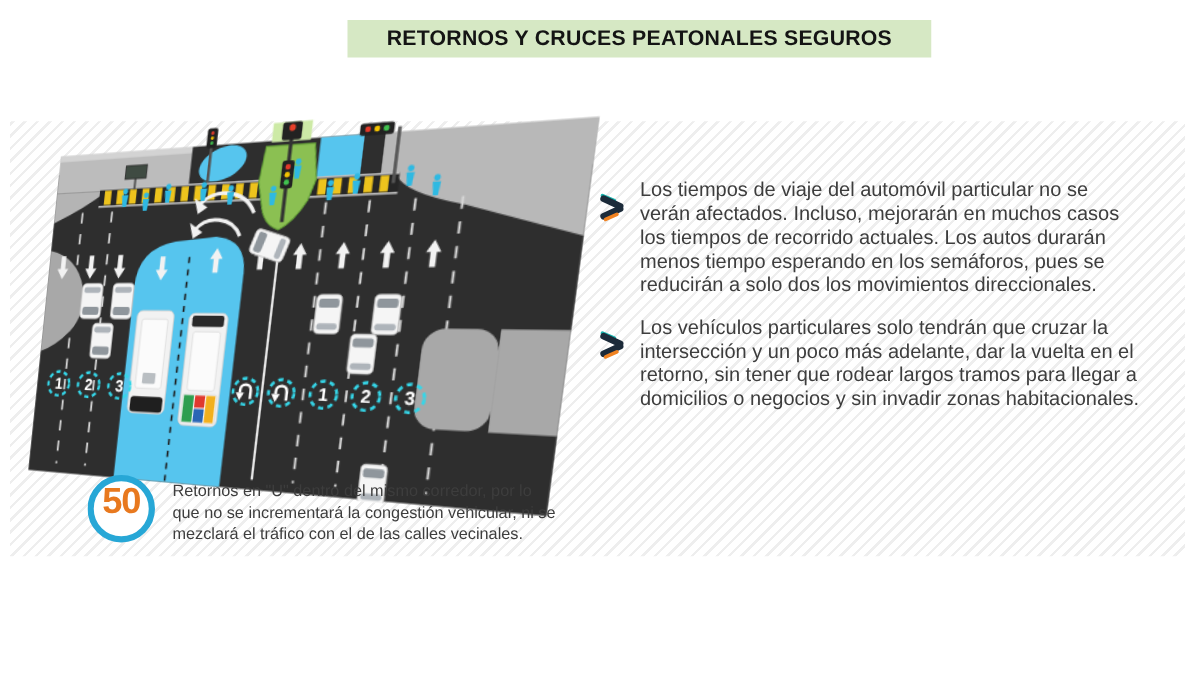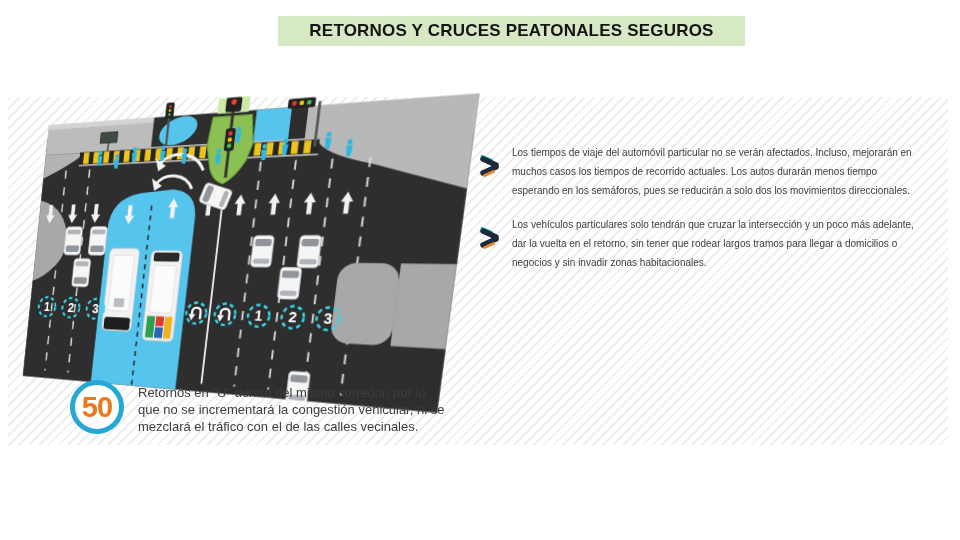--- a/index.html
+++ b/index.html
@@ -14,30 +14,30 @@
   .panel { position:absolute; left:8px; top:97px; width:940px; height:348px;
            background:repeating-linear-gradient(-45deg,#ffffff 0 5px,#eeeeee 5px 7px); }
 
   .illustration { position:absolute; left:0; top:0; width:458px; height:298px; }
   .illustration svg { width:458px; height:298px;
       transform:translateX(-16px) perspective(560px) rotateY(-18deg) skewX(-7deg);
       transform-origin:50% 48%; }
 
   .badge-row { position:absolute; left:62px; top:283px; width:385px; display:flex; align-items:flex-start; }
   .badge { width:54px; height:54px; border-radius:50%; border:5px solid #27a7d6;
-           background:#ffffff; display:flex; align-items:center; justify-content:center; flex:none; }
+           background:#ffffff; display:flex; align-items:flex-start; justify-content:center; flex:none; }
   .badge span { color:#e8791f; font-size:29px; font-weight:bold; letter-spacing:-1px; }
   .badge-caption { margin-left:14px; margin-top:4px; width:308px; font-size:13px;
                    line-height:17px; color:#3d3d3d; }
 
   .bullets { position:absolute; left:471px; top:46px; width:440px;
              display:flex; flex-direction:column; gap:15px; }
   .bullet { display:flex; align-items:flex-start; }
   .bullet-icon { flex:none; width:24px; height:24px; margin-top:11px; }
-  .bullet p { margin-left:9px; width:402px; font-size:10px; line-height:19px; color:#3d3d3d; }
+  .bullet p { margin-left:9px; width:402px; font-size:16px; line-height:19px; color:#3d3d3d; }
 
   text.marker-num { font-size:14px; font-weight:bold; fill:#ffffff; }
 </style>
 </head>
 <body>
 
 <div class="slide">
 
   <div class="banner">
     <h1>RETORNOS Y CRUCES PEATONALES SEGUROS</h1>

